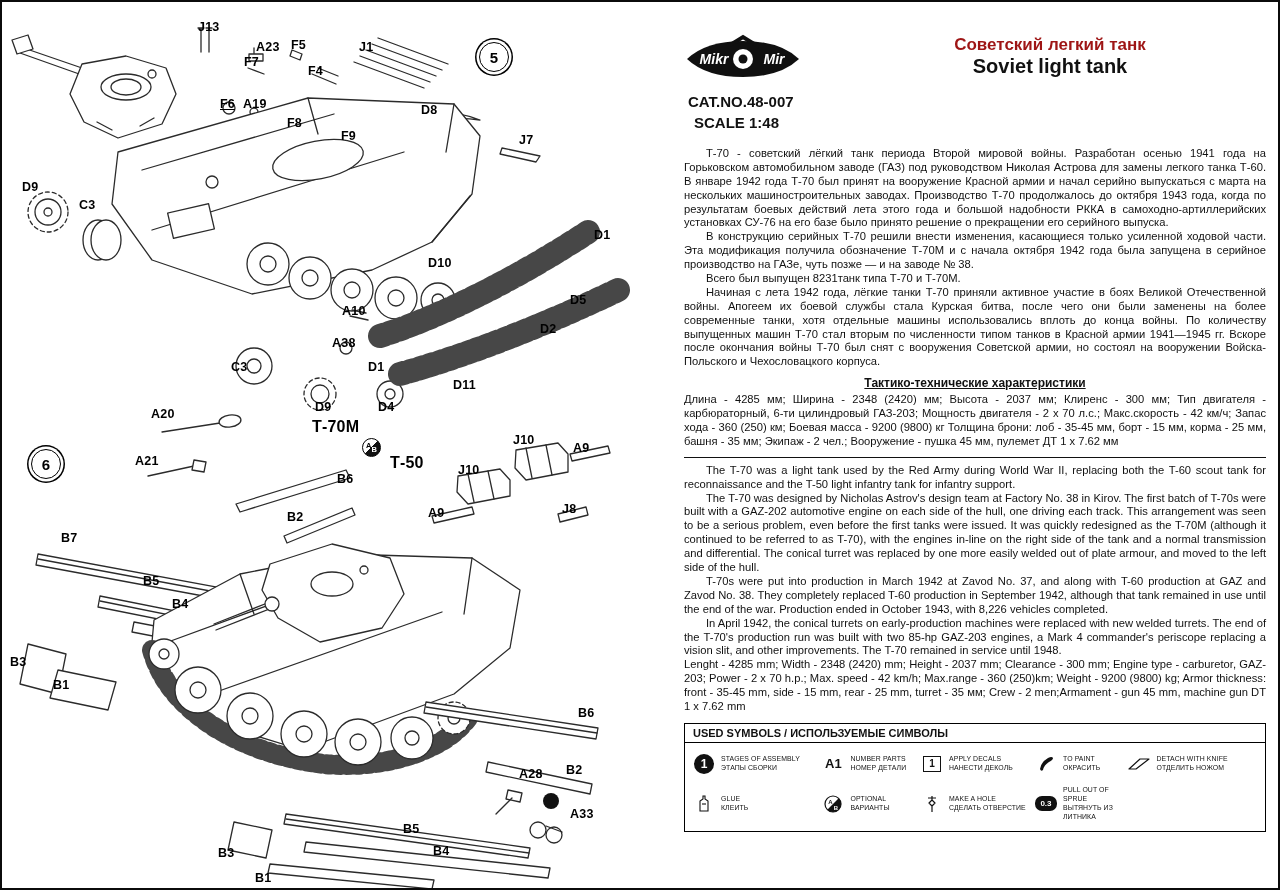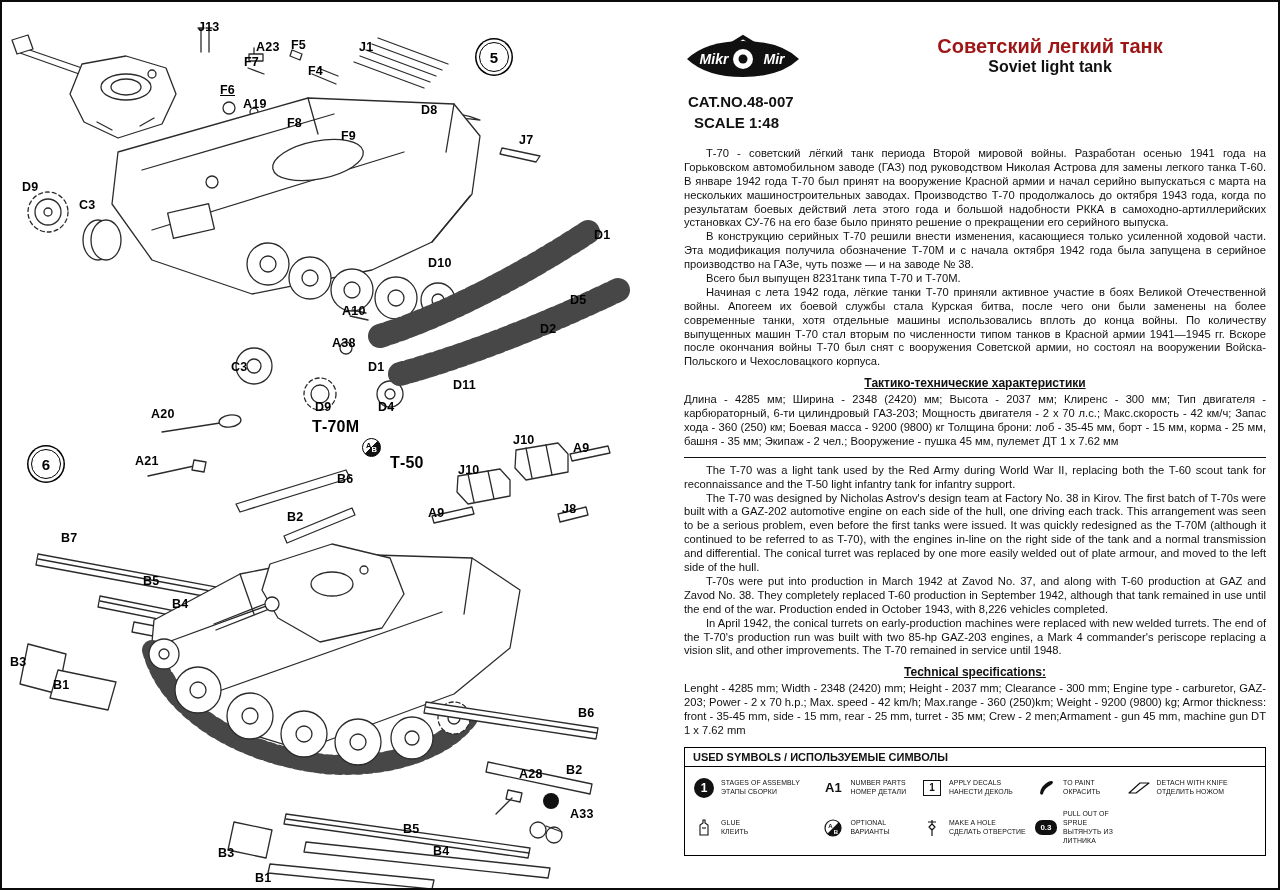--- a/index.html
+++ b/index.html
@@ -52,23 +52,23 @@
   
   .right-panel {
     position: absolute; left: 674px; top: 4px;
     width: 600px; height: 882px;
     padding: 4px 10px 0 8px;
     margin-top: 21px;
   }
   .rp-header { position: relative; height: 110px; }
   .logo { position: absolute; left: 0; top: 2px; }
   .titles { position: absolute; left: 150px; right: 0; top: 4px; text-align: center; }
-  .title-ru { font-size: 20px; font-weight: bold; color: var(--accent-red, #9e1515); }
+  .title-ru { font-size: 17px; font-weight: bold; color: var(--accent-red, #9e1515); }
   .title-model { font-size: 30px; font-weight: bold; line-height: 1.05; margin-top: 1px; }
-  .title-en { font-size: 16px; font-weight: bold; }
+  .title-en { font-size: 20px; font-weight: bold; }
   .catline { position: absolute; left: 4px; top: 62px; }
   .cat-no { font-size: 15px; font-weight: bold; }
   .scale { font-size: 15px; font-weight: bold; margin-top: 4px; padding-left: 6px; }
 
   .body-text { font-size: 11.2px; line-height: 1.24; text-align: justify; }
   .para { text-indent: 22px; margin: 0; }
   .ru-text { margin-top: 6px; }
   .section-title {
     text-align: center;
     font-size: 12px; font-weight: bold;
@@ -261,21 +261,21 @@
       </g>
     </svg>
     <div class="labels-layer">
         <div class="part-label step" style="left: 477px; top: 40px;">5</div>
         <div class="part-label" style="left: 196px; top: 18px;">J13</div>
         <div class="part-label" style="left: 254px; top: 38px;">A23</div>
         <div class="part-label" style="left: 289px; top: 36px;">F5</div>
         <div class="part-label" style="left: 242px; top: 53px;">F7</div>
         <div class="part-label" style="left: 306px; top: 62px;">F4</div>
         <div class="part-label" style="left: 357px; top: 38px;">J1</div>
-        <div class="part-label" style="left: 218px; top: 81px; text-decoration: underline;">F6</div>
+        <div class="part-label" style="left: 218px; top: 95px; text-decoration: underline;">F6</div>
         <div class="part-label" style="left: 241px; top: 95px;">A19</div>
         <div class="part-label" style="left: 285px; top: 114px;">F8</div>
         <div class="part-label" style="left: 339px; top: 127px;">F9</div>
         <div class="part-label" style="left: 419px; top: 101px;">D8</div>
         <div class="part-label" style="left: 517px; top: 131px;">J7</div>
         <div class="part-label" style="left: 20px; top: 178px;">D9</div>
         <div class="part-label" style="left: 77px; top: 196px;">C3</div>
         <div class="part-label" style="left: 592px; top: 226px;">D1</div>
         <div class="part-label" style="left: 426px; top: 254px; text-align: right;">D10</div>
         <div class="part-label" style="left: 568px; top: 291px;">D5</div>
@@ -354,21 +354,20 @@
 
     <hr class="divider">
 
     <div class="en-text body-text">
       <p class="para">The T-70 was a light tank used by the Red Army during World War II, replacing both the T-60 scout tank for reconnaissance and the T-50 light infantry tank for infantry support.</p>
       <p class="para">The T-70 was designed by Nicholas Astrov's design team at Factory No. 38 in Kirov. The first batch of T-70s were built with a GAZ-202 automotive engine on each side of the hull, one driving each track. This arrangement was seen to be a serious problem, even before the first tanks were issued. It was quickly redesigned as the T-70M (although it continued to be referred to as T-70), with the engines in-line on the right side of the tank and a normal transmission and differential. The conical turret was replaced by one more easily welded out of plate armour, and moved to the left side of the hull.</p>
       <p class="para">T-70s were put into production in March 1942 at Zavod No. 37, and along with T-60 production at GAZ and Zavod No. 38. They completely replaced T-60 production in September 1942, although that tank remained in use until the end of the war. Production ended in October 1943, with 8,226 vehicles completed.</p>
       <p class="para">In April 1942, the conical turrets on early-production machines were replaced with new welded turrets. The end of the T-70's production run was built with two 85-hp GAZ-203 engines, a Mark 4 commander's periscope replacing a vision slit, and other improvements. The T-70 remained in service until 1948.</p>
     </div>
 
-    <div class="section-title">Technical specifications:</div>
     <p class="specs-text">Lenght - 4285 mm; Width - 2348 (2420) mm; Height - 2037 mm; Clearance - 300 mm; Engine type - carburetor, GAZ-203; Power - 2 x 70 h.p.; Max. speed - 42 km/h; Max.range - 360 (250)km; Weight - 9200 (9800) kg; Armor thickness: front - 35-45 mm, side - 15 mm, rear - 25 mm, turret - 35 мм; Crew - 2 men;Armament - gun 45 mm, machine gun DT 1 x 7.62 mm</p>
 
     <div class="symbols-box">
       <div class="symbols-title">USED SYMBOLS / ИСПОЛЬЗУЕМЫЕ СИМВОЛЫ</div>
       <div class="symbols-grid">
 
         <div class="sym">
           <span class="sym-icon">
             <span class="stage-circle">1</span>
           </span>

